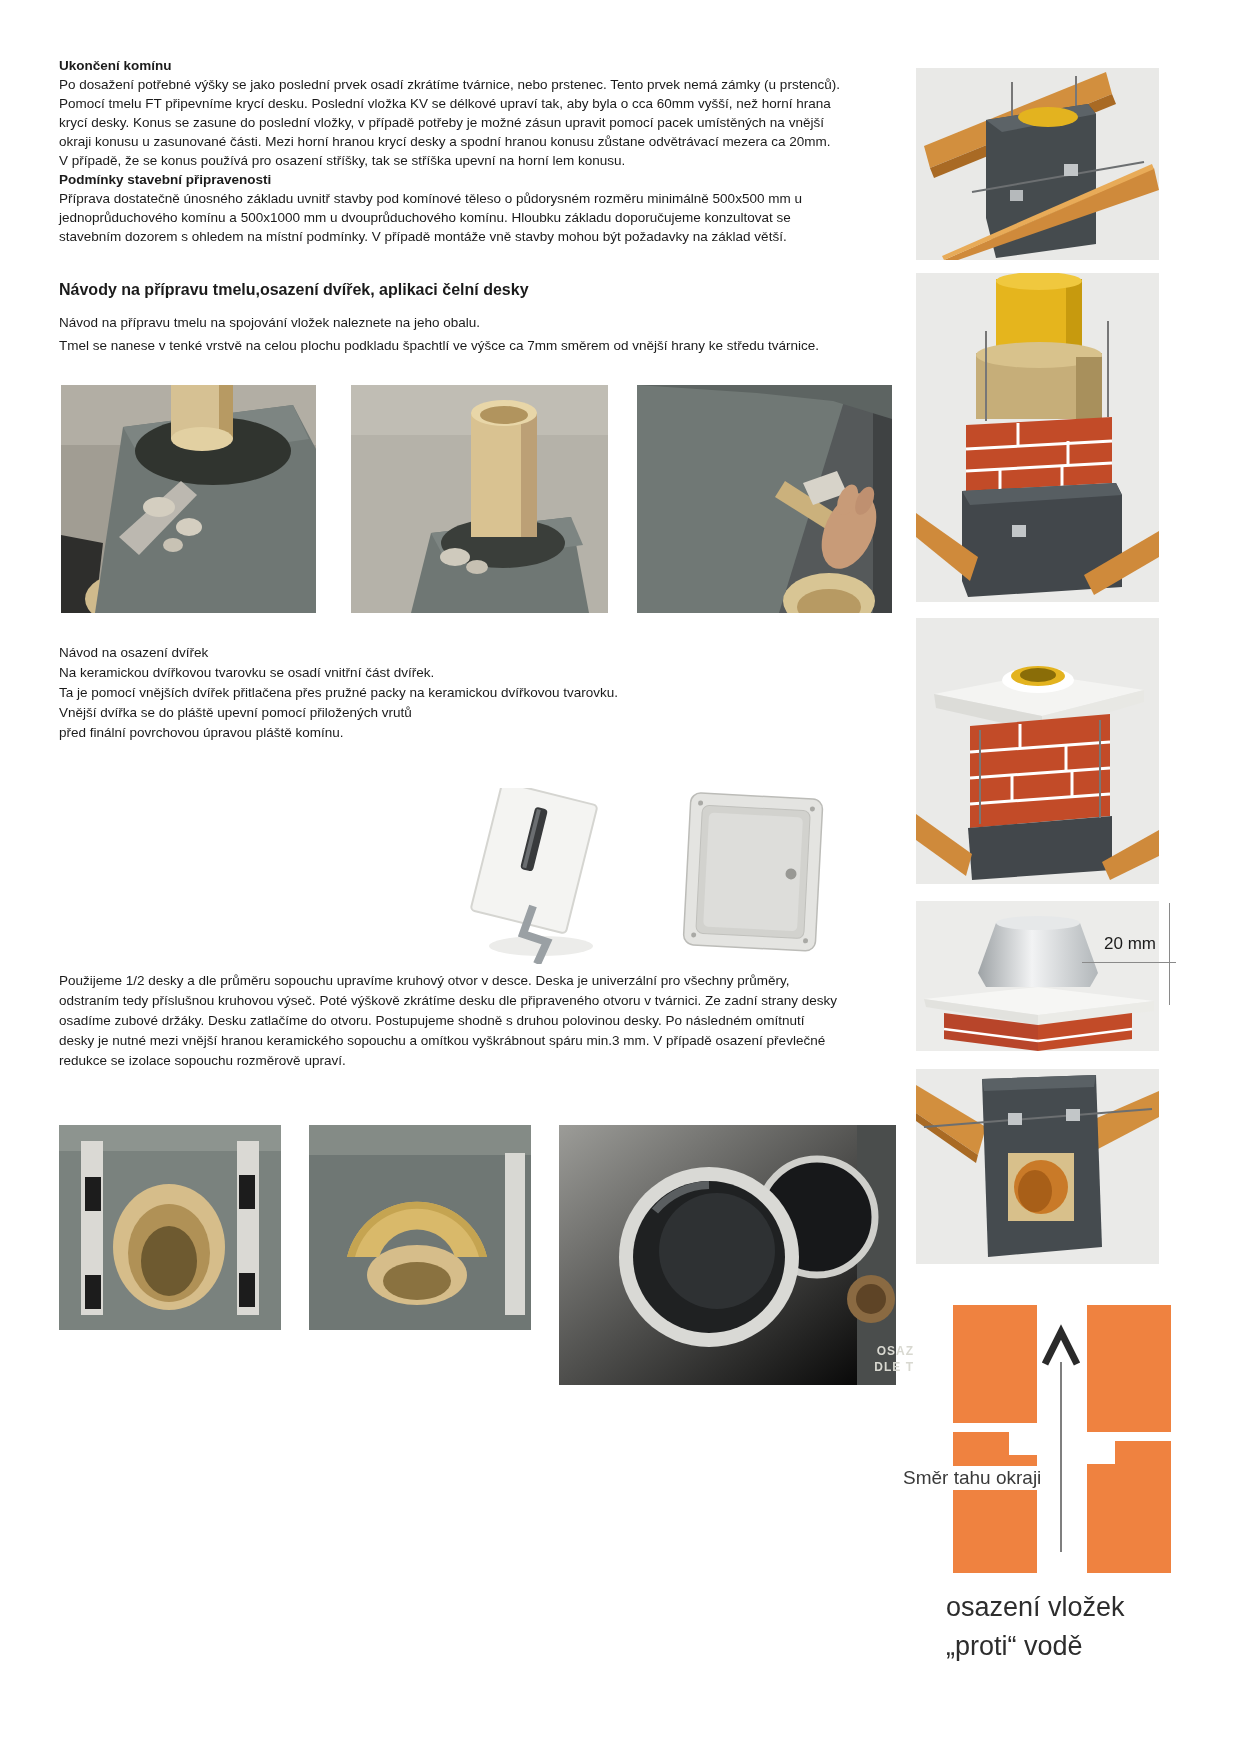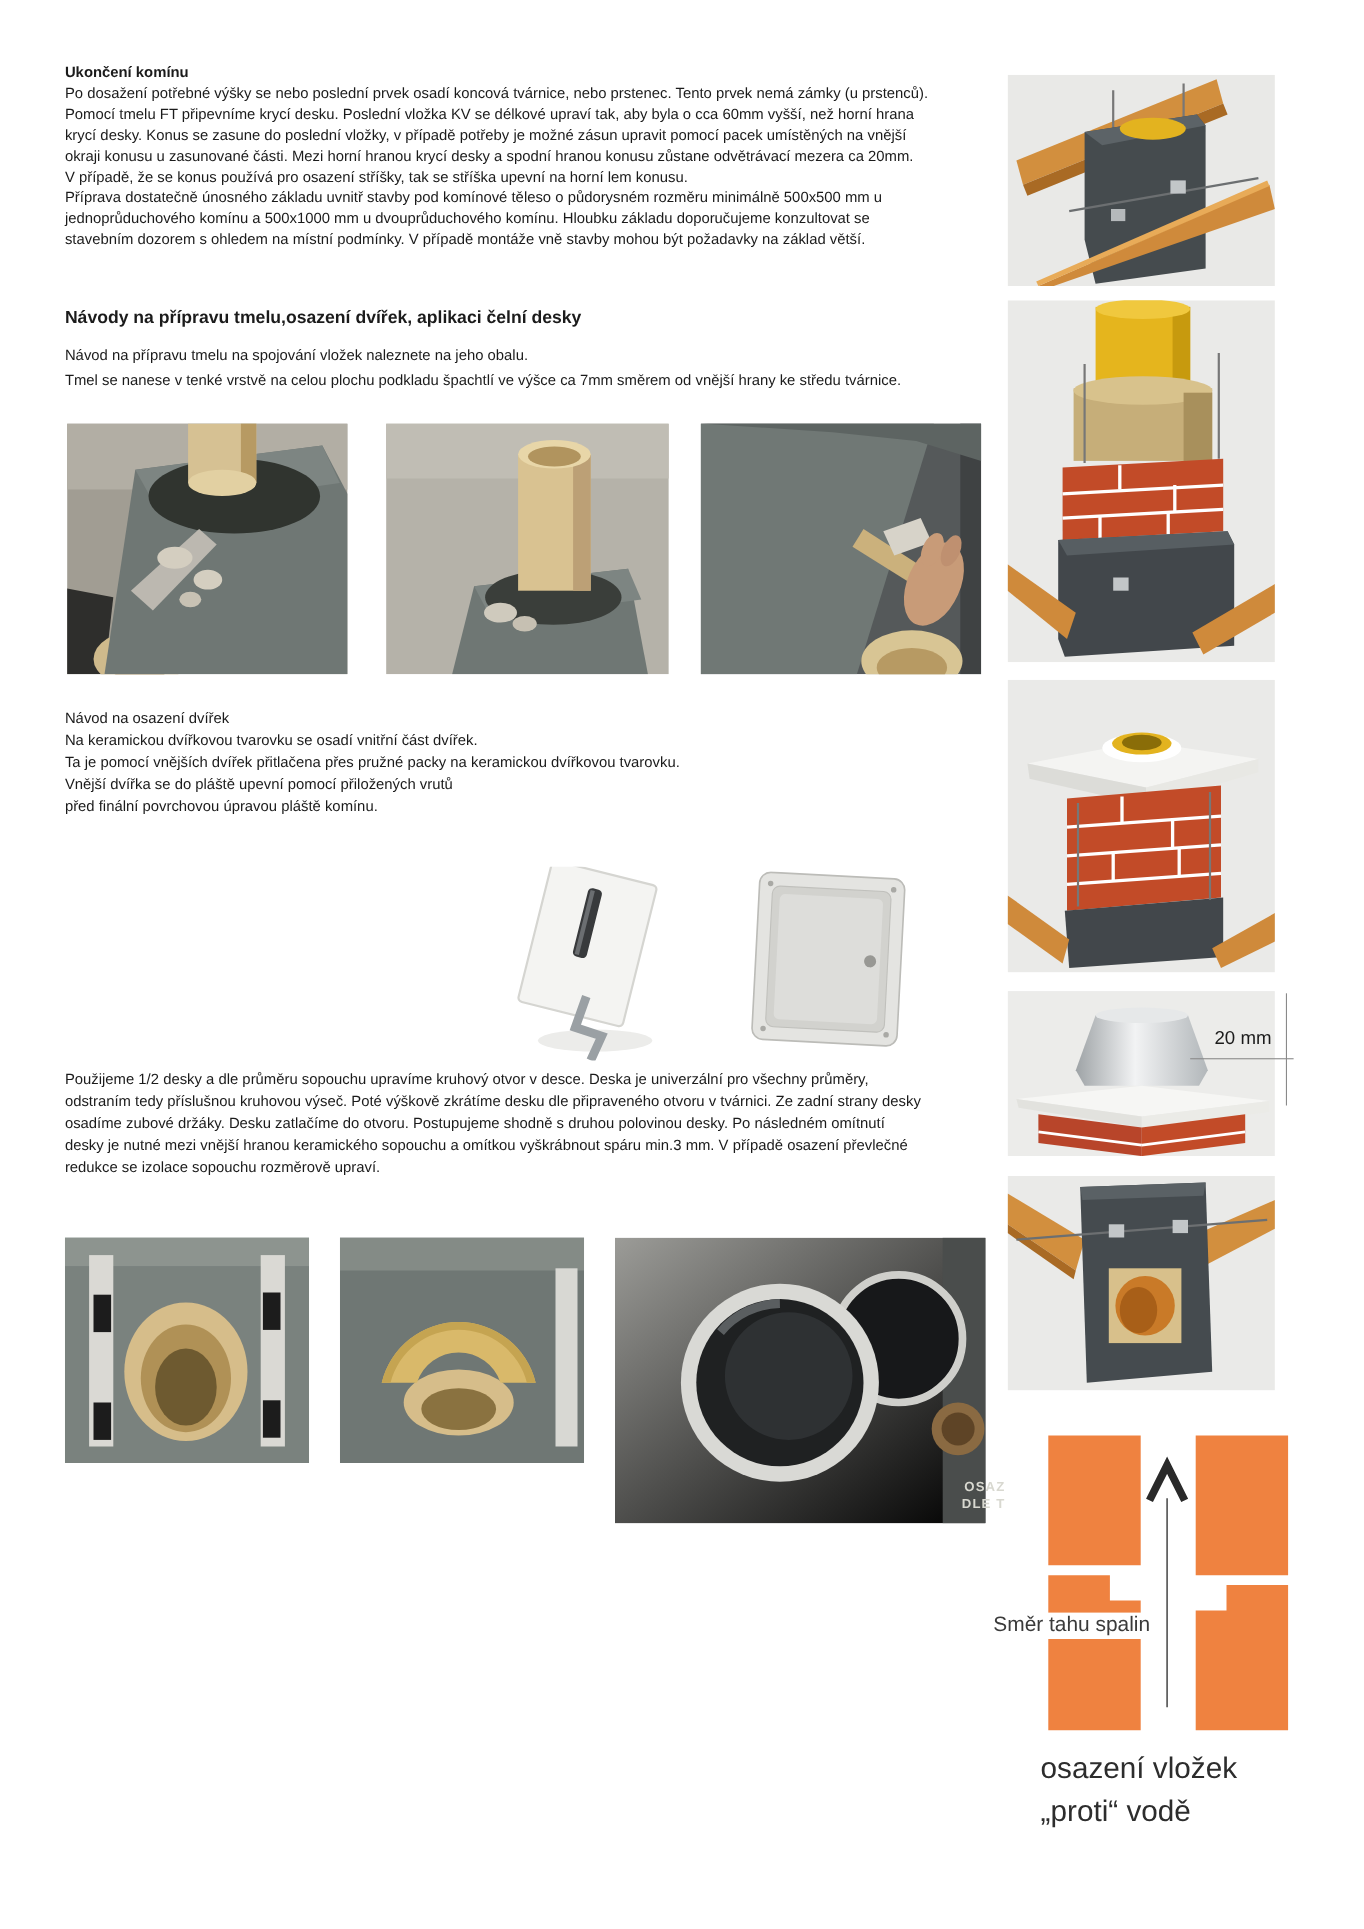--- a/index.html
+++ b/index.html
@@ -24,28 +24,29 @@
                color:#d8d8d0;line-height:16px;letter-spacing:1px;}
   .photo-wrap{position:absolute;overflow:hidden;}
 </style>
 </head>
 <body>
 
 <div id="page">
 
   <div class="tb" style="top:56px;">
     <div class="hd">Ukončení komínu</div>
-    <div class="ln">Po dosažení potřebné výšky se nebo poslední prvek osadí koncová tvárnice, nebo prstenec. Tento prvek nemá zámky (u prstenců).</div>
+    <div class="ln">Po dosažení potřebné výšky se jako poslední prvek osadí zkrátíme tvárnice, nebo prstenec. Tento prvek nemá zámky (u prstenců).</div>
     <div class="ln">Pomocí tmelu FT připevníme krycí desku. Poslední vložka KV se délkové upraví tak, aby byla o cca 60mm vyšší, než horní hrana</div>
     <div class="ln">krycí desky.  Konus se zasune do poslední vložky, v případě potřeby je možné zásun upravit pomocí pacek umístěných na vnější</div>
     <div class="ln">okraji konusu u zasunované části. Mezi horní hranou krycí desky a spodní hranou konusu zůstane odvětrávací mezera ca  20mm.</div>
     <div class="ln">V případě, že se konus používá pro osazení stříšky, tak se stříška upevní na horní lem konusu.</div>
   </div>
 
   <div class="tb" style="top:170px;">
+    <div class="hd">Podmínky stavební připravenosti</div>
     <div class="ln">Příprava dostatečně únosného základu uvnitř stavby pod komínové těleso o půdorysném rozměru minimálně 500x500 mm u</div>
     <div class="ln">jednoprůduchového komínu a 500x1000 mm u dvouprůduchového komínu. Hloubku základu doporučujeme konzultovat se</div>
     <div class="ln">stavebním dozorem s ohledem na místní podmínky. V případě montáže vně stavby mohou být požadavky na základ větší.</div>
   </div>
 
   <div class="h-navody">Návody na přípravu tmelu,osazení dvířek, aplikaci čelní desky</div>
 
   <div class="tb tb-tmel" style="top:311px;">
     <div class="ln">Návod na přípravu tmelu na spojování vložek naleznete na jeho obalu.</div>
     <div class="ln">Tmel se nanese v tenké vrstvě na celou plochu podkladu špachtlí ve výšce ca 7mm směrem od vnější hrany ke středu tvárnice.</div>
@@ -292,20 +293,20 @@
   <svg class="fig" style="left:860px;top:1300px;" width="300" height="290" viewBox="0 0 300 290">
     <g fill="#ef8240">
       <path d="M69,5 H153 V123 H69 Z"></path>
       <path d="M69,132 H125 V155 H153 V273 H69 Z"></path>
       <path d="M203,5 H287 V132 H203 Z"></path>
       <path d="M203,164 H231 V141 H287 V273 H203 Z"></path>
     </g>
     <line x1="177" y1="62" x2="177" y2="252" stroke="#555555" stroke-width="1.5"></line>
     <path d="M161,64 L177,32 L193,64" stroke="#2a2a2a" stroke-width="7" fill="none"></path>
   </svg>
-  <div class="flow-label">Směr tahu spalin</div>
+  <div class="flow-label">Směr tahu okraji</div>
 
   <div class="caption">
     <div>osazení vložek</div>
     <div>„proti“ vodě</div>
   </div>
 
 </div>
 
 </body></html>

